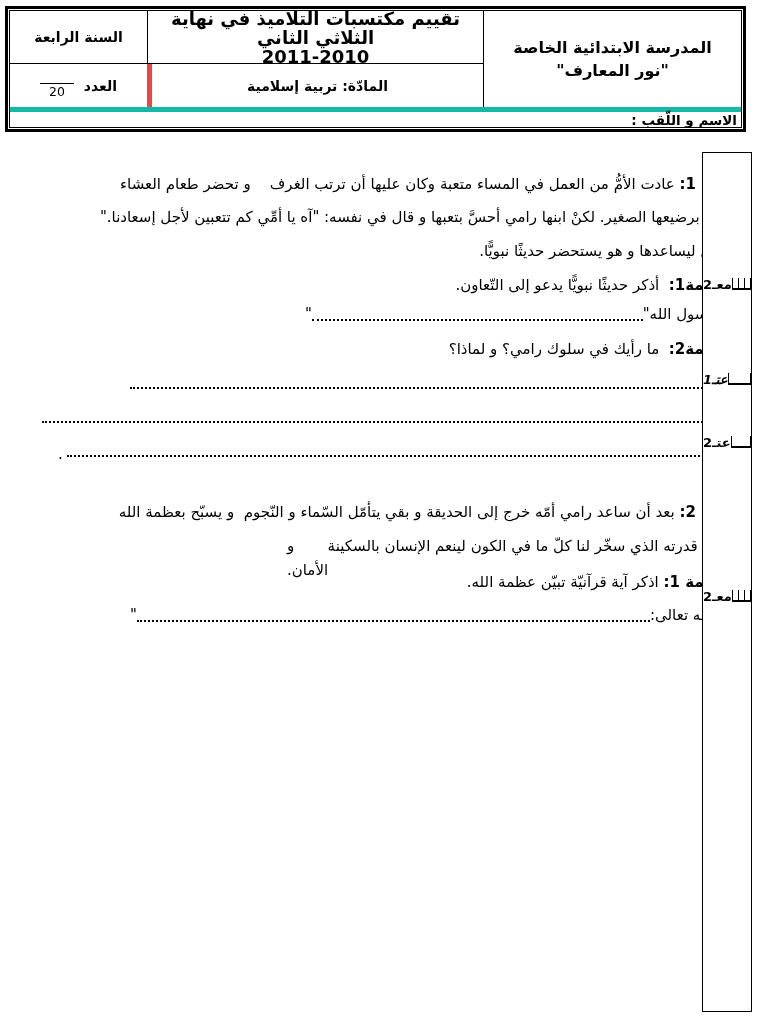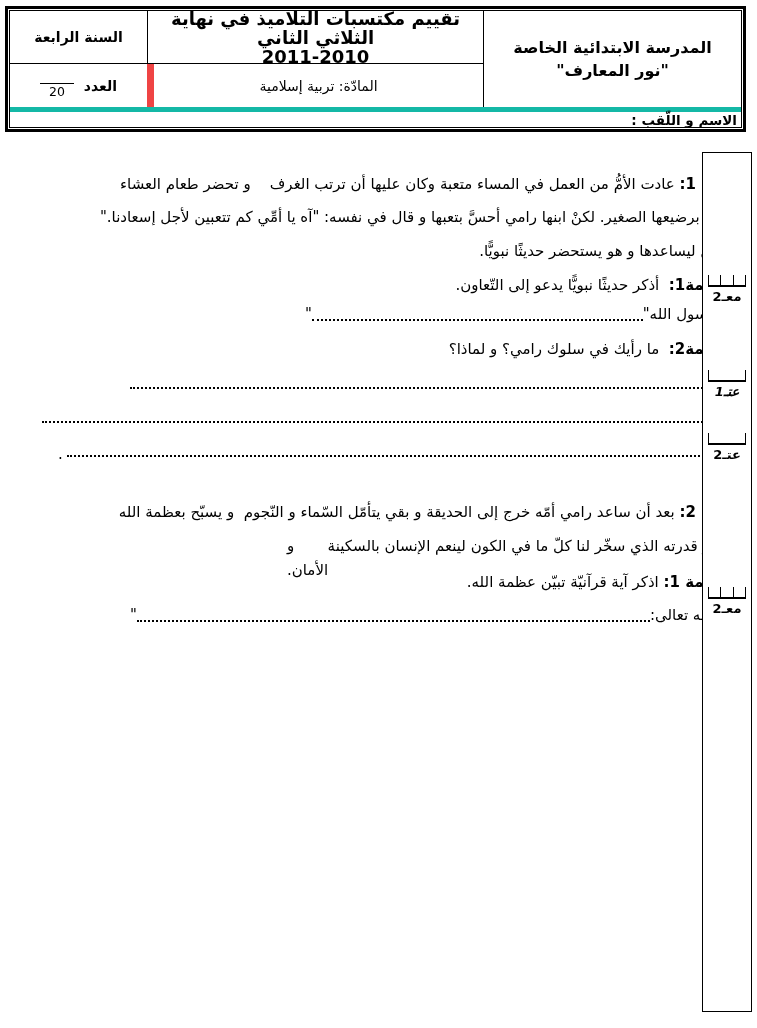--- a/index.html
+++ b/index.html
@@ -6,40 +6,40 @@
   .page{position:relative;width:757px;height:1028px;background:#ffffff;
         font-family:"DejaVu Sans",sans-serif;color:#000;overflow:hidden;direction:rtl;}
 
   
   .hdr-outer{position:absolute;top:6px;left:5px;width:741px;border:3px solid #000;padding:1px;box-sizing:border-box;background:#fff;}
   .hdr-inner{border:1px solid #000;}
   .hdr-grid{display:grid;direction:rtl;grid-template-columns:258px 336px auto;grid-template-rows:53px 43px 20px;}
   .cell{display:flex;flex-direction:column;align-items:center;justify-content:center;box-sizing:border-box;}
   .c-school{grid-column:1;grid-row:1/3;border-left:1px solid #000;font-weight:bold;font-size:16px;line-height:23px;text-align:center;}
   .c-title{grid-column:2;grid-row:1;border-left:1px solid #000;border-bottom:1px solid #000;font-weight:bold;font-size:18px;line-height:19px;text-align:center;}
-  .c-subject{grid-column:2;grid-row:2;border-left:7px solid #ef4444;font-weight:normal;font-size:14px;}
+  .c-subject{grid-column:2;grid-row:2;border-left:5px solid #ef4444;font-weight:bold;font-size:14px;}
   .c-year{grid-column:3;grid-row:1;border-bottom:1px solid #000;font-weight:bold;font-size:14px;}
   .c-number{grid-column:3;grid-row:2;font-weight:bold;font-size:14px;flex-direction:row;gap:10px;}
   .frac{display:inline-block;border-top:1.5px solid #000;padding:0 9px;font-size:12.5px;font-weight:normal;transform:translateY(5px);}
   .c-name{grid-column:1/4;grid-row:3;border-top:5px solid #14b8a6;align-items:flex-start;justify-content:center;padding-right:4px;font-weight:bold;font-size:13.5px;}
   .year-num{direction:ltr;text-align:center;}
 
   
   .bline{position:absolute;right:15px;left:57px;direction:rtl;text-align:right;font-size:15px;line-height:24px;white-space:pre-wrap;}
   .lbl{font-weight:bold;}
   .leader-row{position:absolute;display:flex;direction:rtl;align-items:flex-end;font-size:15px;line-height:22px;}
   .leader{flex:1;border-bottom:2px dotted #000;margin-bottom:4px;}
   .ansline{position:absolute;height:0;border-bottom:2px dotted #000;}
   .ans3{position:absolute;display:flex;direction:rtl;align-items:flex-end;}
   .ans3 .leader{margin-bottom:0;}
   .ans3 .dot-end{position:relative;top:6px;padding-right:4px;font-size:15px;}
 
   
   .strip{position:absolute;left:702px;top:152px;width:50px;height:860px;border:1px solid #000;box-sizing:border-box;background:#fff;}
-  .score{position:absolute;left:0;width:100%;display:flex;flex-direction:column;align-items:center;}
+  .score{position:absolute;left:0;width:100%;display:flex;flex-direction:row;align-items:center;}
   .bracket{width:38px;height:12px;box-sizing:border-box;border-left:1.5px solid #000;border-right:1.5px solid #000;border-bottom:2px solid #000;display:flex;direction:ltr;}
   .bracket span{flex:1;}
   .bracket.seg span:not(:last-child){border-left:0;border-right:1.5px solid #000;}
   .score .slabel{font-weight:bold;font-size:13px;line-height:17px;margin-top:1px;}
 </style>
 </head>
 <body>
 
 <div class="page">
 

